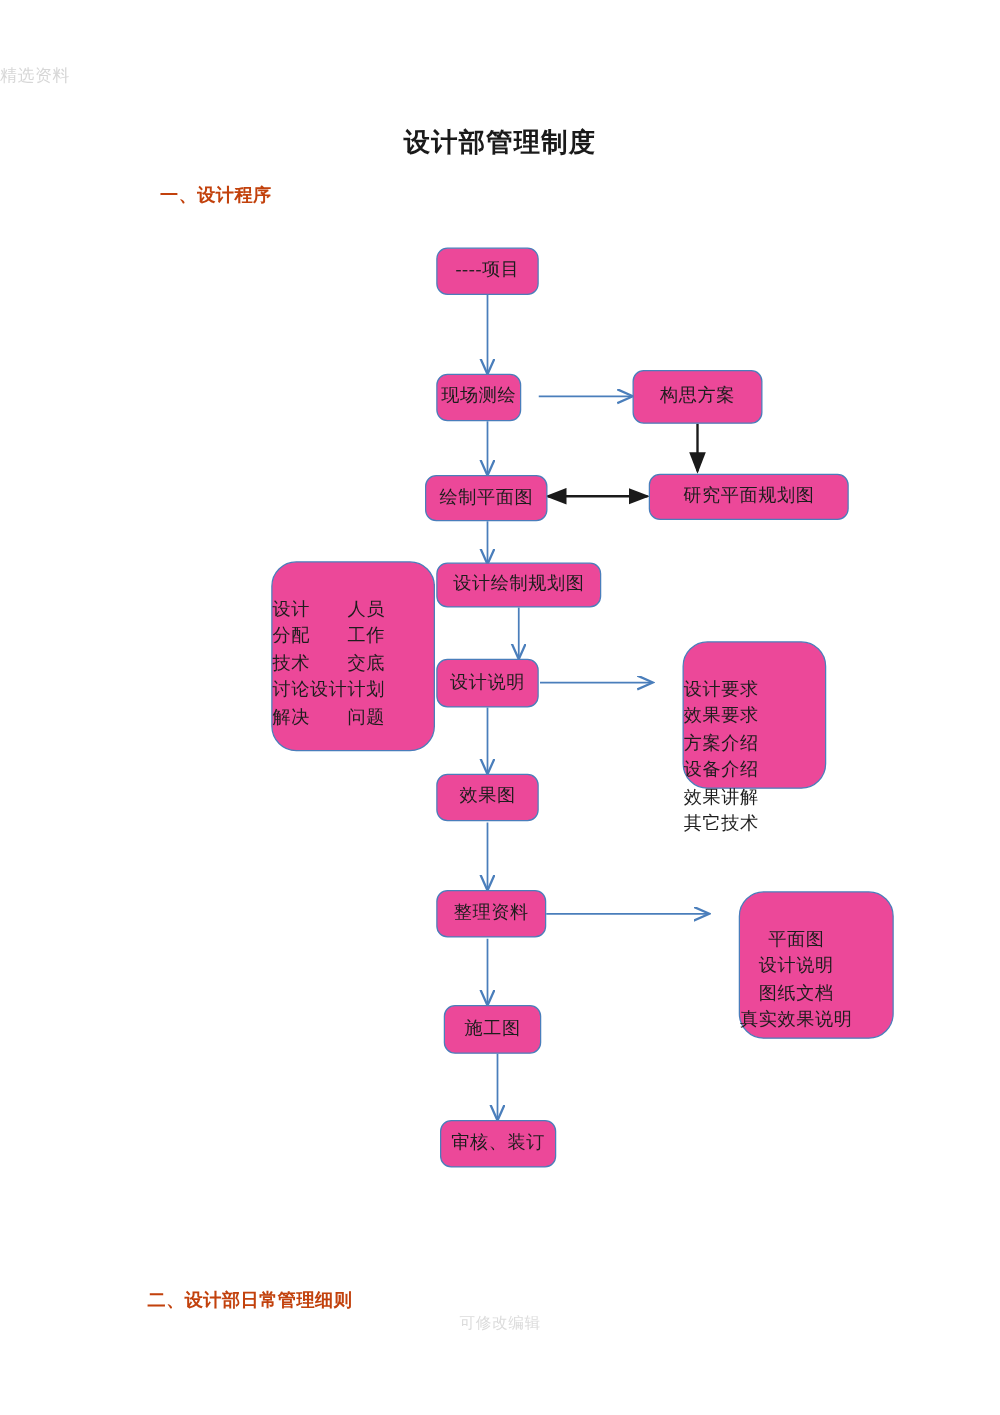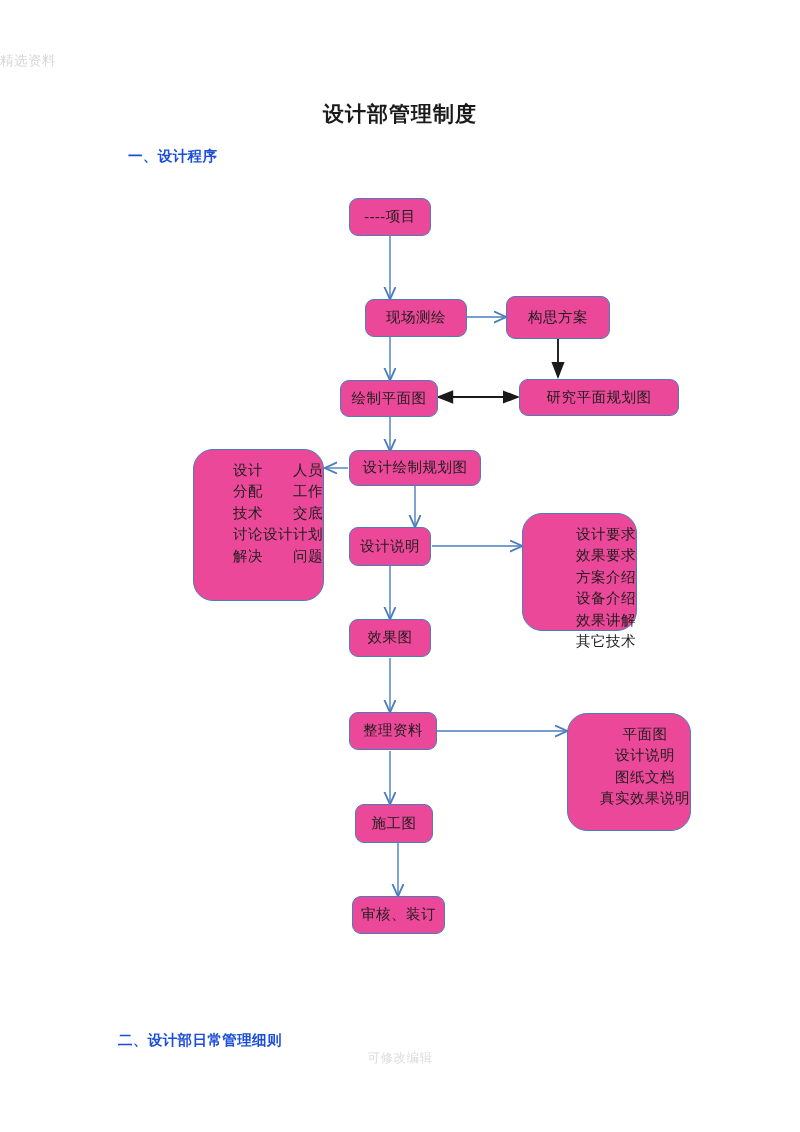--- a/index.html
+++ b/index.html
@@ -56,21 +56,21 @@
     font-size: 21px;
     font-weight: bold;
     color: #1a1a1a;
     letter-spacing: 1px;
   }
   .section-heading {
     position: absolute;
     font-family: Liberation Mono, monospace;
     font-size: 14.5px;
     font-weight: bold;
-    color: #1d4ed8;
+    color: #c2410c;
     letter-spacing: 0.4px;
     white-space: nowrap;
   }
   #heading-1 { top: 147px; left: 128px; }
   #heading-2 { top: 1031px; left: 118px; }
 
   
   .flow {
     position: absolute;
     left: 0; top: 0;
@@ -96,23 +96,24 @@
     justify-content: center;
     font-family: "Liberation Serif", "DejaVu Serif", serif;
     font-size: 15px;
     color: #1d1d1d;
     letter-spacing: 0.5px;
     line-height: 1.1;
     z-index: 5;
   }
   .node.list {
     align-items: flex-start;
-    justify-content: flex-end;
+    justify-content: flex-start;
     border-radius: 18px;
-    padding-top: 10px;
+    padding-top: 28px;
+    margin-left: 24px;
   }
   .node .lines {
     display: block;
     text-align: center;
     line-height: 1.48;
     font-size: 14.5px;
     white-space: pre;
   }
   .node.wide-list { border-radius: 20px; }
 </style>
@@ -171,21 +172,21 @@
 
       <path d="M390,751 L390,803" stroke="#4a7ebb" stroke-width="1.4" fill="none" marker-end="url(#arrow-blue)"></path>
 
       <path d="M398,843 L398,895" stroke="#4a7ebb" stroke-width="1.4" fill="none" marker-end="url(#arrow-blue)"></path>
     </svg>
 
     <div class="node" style="left:349px; top:198px; width:82px; height:38px;">
       <span class="lines">----项目</span>
     </div>
 
-    <div class="node" style="left:349px; top:299px; width:102px; height:38px;margin-left:16px;">
+    <div class="node" style="left:349px; top:299px; width:68px; height:38px;">
       <span class="lines">现场测绘</span>
     </div>
 
     <div class="node" style="left:506px; top:296px; width:104px; height:43px;">
       <span class="lines">构思方案</span>
     </div>
 
     <div class="node" style="left:340px; top:380px; width:98px; height:37px;">
       <span class="lines">绘制平面图</span>
     </div>

